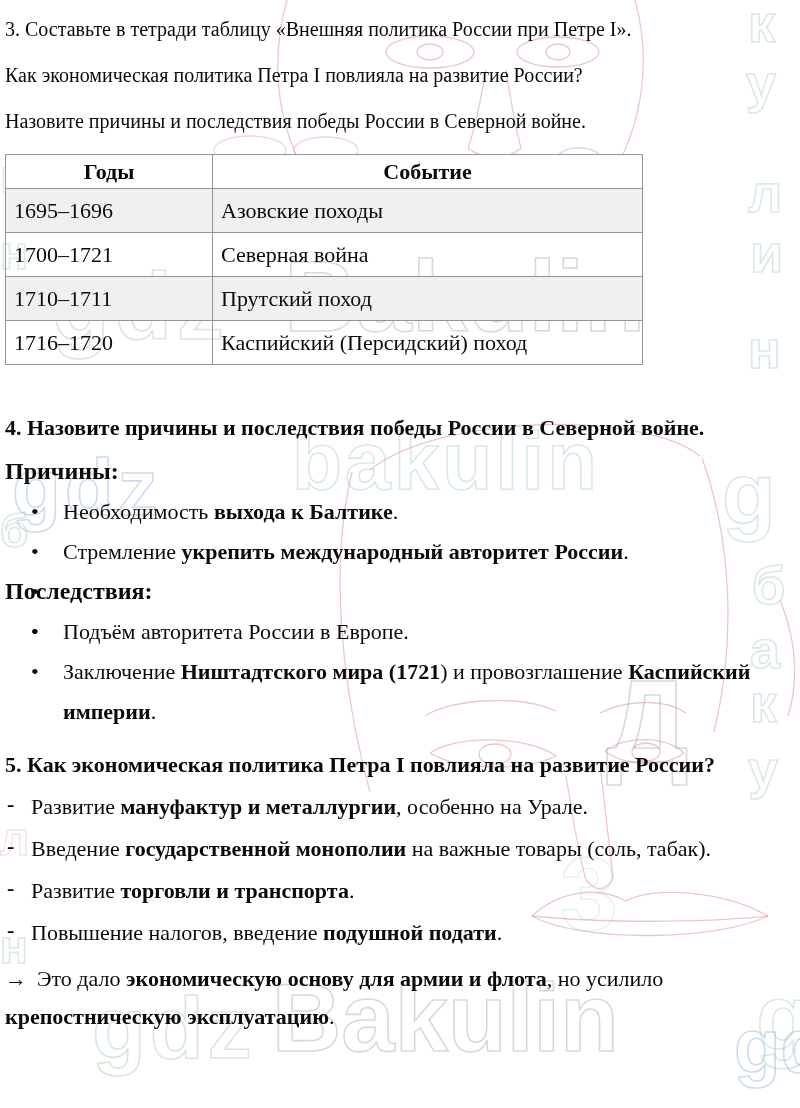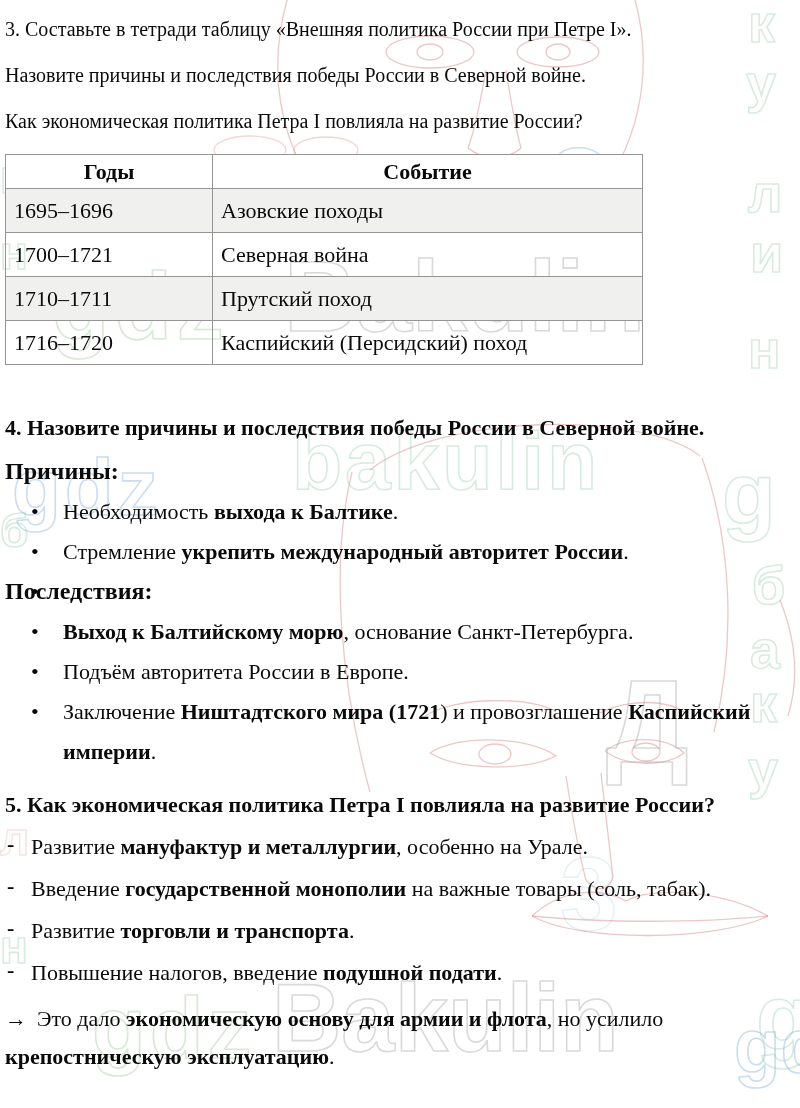--- a/index.html
+++ b/index.html
@@ -113,22 +113,22 @@
   <span class="wm wm-teal" style="left:0px; top:230px; font-size:46px;">н</span>
   <span class="wm wm-teal" style="left:0px; top:508px; font-size:46px;">б</span>
   <span class="wm wm-pink" style="left:0px; top:816px; font-size:46px;">л</span>
   <span class="wm wm-teal" style="left:0px; top:924px; font-size:46px;">н</span>
 </div>
 
 <div class="content">
 
   <div class="q3-heading">
     <div class="h-line">3. Составьте в тетради таблицу «Внешняя политика России при Петре I».</div>
+    <div class="h-line">Как экономическая политика Петра I повлияла на развитие России?</div>
     <div class="h-line">Назовите причины и последствия победы России в Северной войне.</div>
-    <div class="h-line">Как экономическая политика Петра I повлияла на развитие России?</div>
   </div>
 
   <table class="events">
     <thead>
       <tr>
         <th>Годы</th>
         <th>Событие</th>
       </tr>
     </thead>
     <tbody>
@@ -165,21 +165,20 @@
     </li>
     <li>
       <span class="marker">•</span>
     </li>
   </ul>
 
   <div class="list-label cons-label">Последствия:</div>
   <ul class="blist">
     <li>
       <span class="marker">•</span>
-      <span><span class="b">Выход к Балтийскому морю</span><span>, основание Санкт-Петербурга.</span></span>
     </li>
     <li>
       <span class="marker">•</span>
       <span><span>Подъём авторитета России в Европе.</span></span>
     </li>
     <li>
       <span class="marker">•</span>
       <span><span>Заключение </span><span class="b">Ништадтского мира (1721</span><span>) и провозглашение </span><span class="b">Каспийский</span><br><span class="b">империи</span><span>.</span></span>
     </li>
   </ul>

